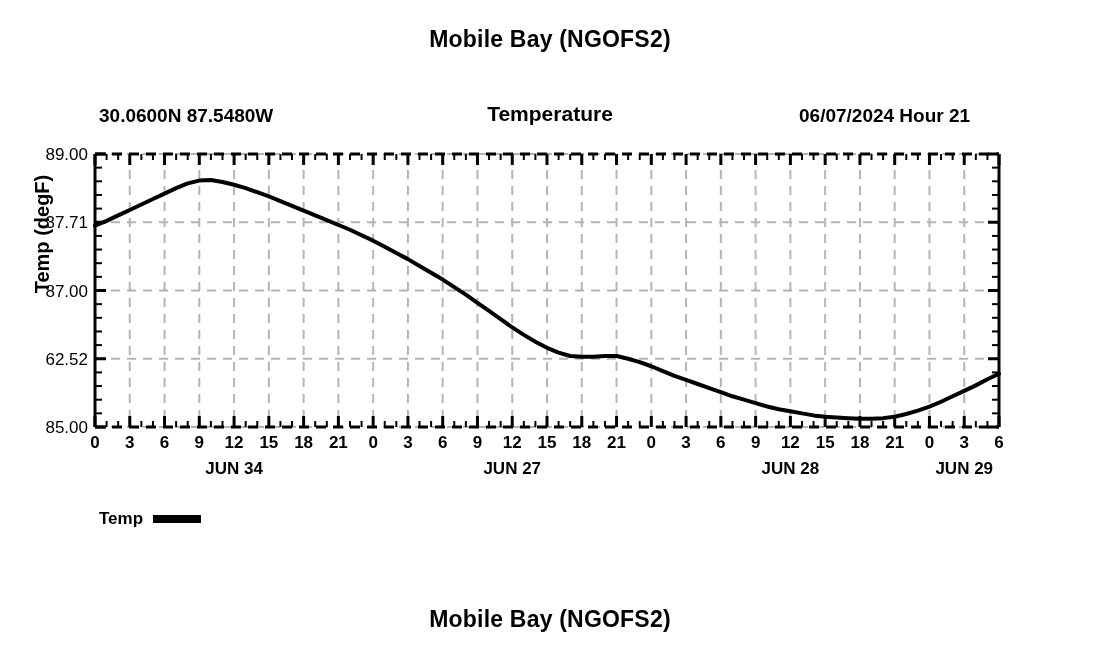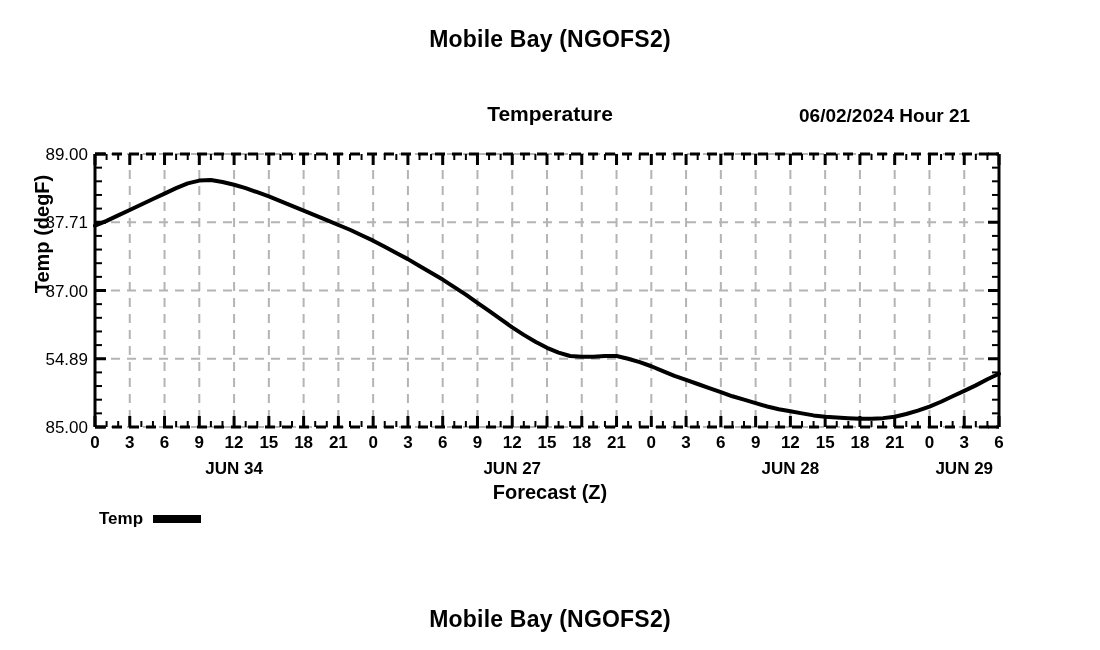--- a/index.html
+++ b/index.html
@@ -129,27 +129,27 @@
     overflow: visible;
   }
 </style>
 </head>
 <body>
 
 <div id="root">
 
   <div class="txt" id="title-top">Mobile Bay (NGOFS2)</div>
 
+  <div class="txt" id="station-line2">30.0600N  87.5480W</div>
 
   <div class="txt" id="subtitle">Temperature</div>
 
-  <div class="txt" id="runstamp">06/02/2024 Hour 21</div>
+  <div class="txt" id="runstamp">06/07/2024 Hour 21</div>
 
   <div class="txt" id="ylabel">Temp (degF)</div>
-  <div class="txt" id="xlabel">Forecast (Z)</div>
 
   <svg id="plot" viewBox="0 0 1100 650">
     <g id="gridlines-h">
         <line x1="95" y1="154" x2="999" y2="154" stroke="#b4b4b4" stroke-width="2" stroke-dasharray="9,7"></line>
         <line x1="95" y1="222.25" x2="999" y2="222.25" stroke="#b4b4b4" stroke-width="2" stroke-dasharray="9,7"></line>
         <line x1="95" y1="290.5" x2="999" y2="290.5" stroke="#b4b4b4" stroke-width="2" stroke-dasharray="9,7"></line>
         <line x1="95" y1="358.75" x2="999" y2="358.75" stroke="#b4b4b4" stroke-width="2" stroke-dasharray="9,7"></line>
         <line x1="95" y1="427" x2="999" y2="427" stroke="#b4b4b4" stroke-width="2" stroke-dasharray="9,7"></line>
       </g>
     <g id="gridlines-v">
@@ -391,21 +391,21 @@
       </g>
     <g id="series-group">
         <polyline points="95.00,225.66 106.59,220.89 118.18,215.43 129.77,209.96 141.36,204.50 152.95,199.04 164.54,193.58 176.13,188.13 187.72,183.35 199.31,180.62 210.90,179.93 222.49,181.98 234.08,184.71 245.67,188.13 257.26,192.22 268.85,196.32 280.44,201.09 292.03,205.87 303.62,210.65 315.21,215.43 326.79,220.20 338.38,224.98 349.97,229.76 361.56,235.22 373.15,240.68 384.74,246.82 396.33,252.96 407.92,259.11 419.51,265.93 431.10,272.75 442.69,279.58 454.28,287.09 465.87,294.60 477.46,302.79 489.05,310.97 500.64,319.17 512.23,327.36 523.82,334.86 535.41,341.69 547.00,347.83 558.59,352.61 570.18,356.02 581.77,356.70 593.36,356.70 604.95,356.02 616.54,356.02 628.13,358.75 639.72,362.16 651.31,366.26 662.90,371.04 674.49,375.81 686.08,379.91 697.67,384.00 709.26,388.10 720.85,392.19 732.44,396.29 744.03,399.70 755.62,403.11 767.21,406.53 778.79,409.25 790.38,411.30 801.97,413.35 813.56,415.40 825.15,416.76 836.74,417.44 848.33,418.13 859.92,418.81 871.51,418.81 883.10,418.13 894.69,416.76 906.28,414.03 917.87,410.62 929.46,406.53 941.05,401.75 952.64,396.29 964.23,390.83 975.82,385.37 987.41,379.22 999.00,373.76" fill="none" stroke="#000000" stroke-width="4" stroke-linejoin="round" stroke-linecap="round"></polyline>
       </g>
   </svg>
 
   <div id="ytick-labels">
       <div class="ytick-label" style="top: 146px;">89.00</div>
       <div class="ytick-label" style="top: 214.25px;">37.71</div>
       <div class="ytick-label" style="top: 282.5px;">87.00</div>
-      <div class="ytick-label" style="top: 350.75px;">54.89</div>
+      <div class="ytick-label" style="top: 350.75px;">62.52</div>
       <div class="ytick-label" style="top: 419px;">85.00</div>
     </div>
   <div id="xtick-labels">
       <div class="xtick-label" style="left: 95px;">0</div>
       <div class="xtick-label" style="left: 129.769px;">3</div>
       <div class="xtick-label" style="left: 164.538px;">6</div>
       <div class="xtick-label" style="left: 199.308px;">9</div>
       <div class="xtick-label" style="left: 234.077px;">12</div>
       <div class="xtick-label" style="left: 268.846px;">15</div>
       <div class="xtick-label" style="left: 303.615px;">18</div>

